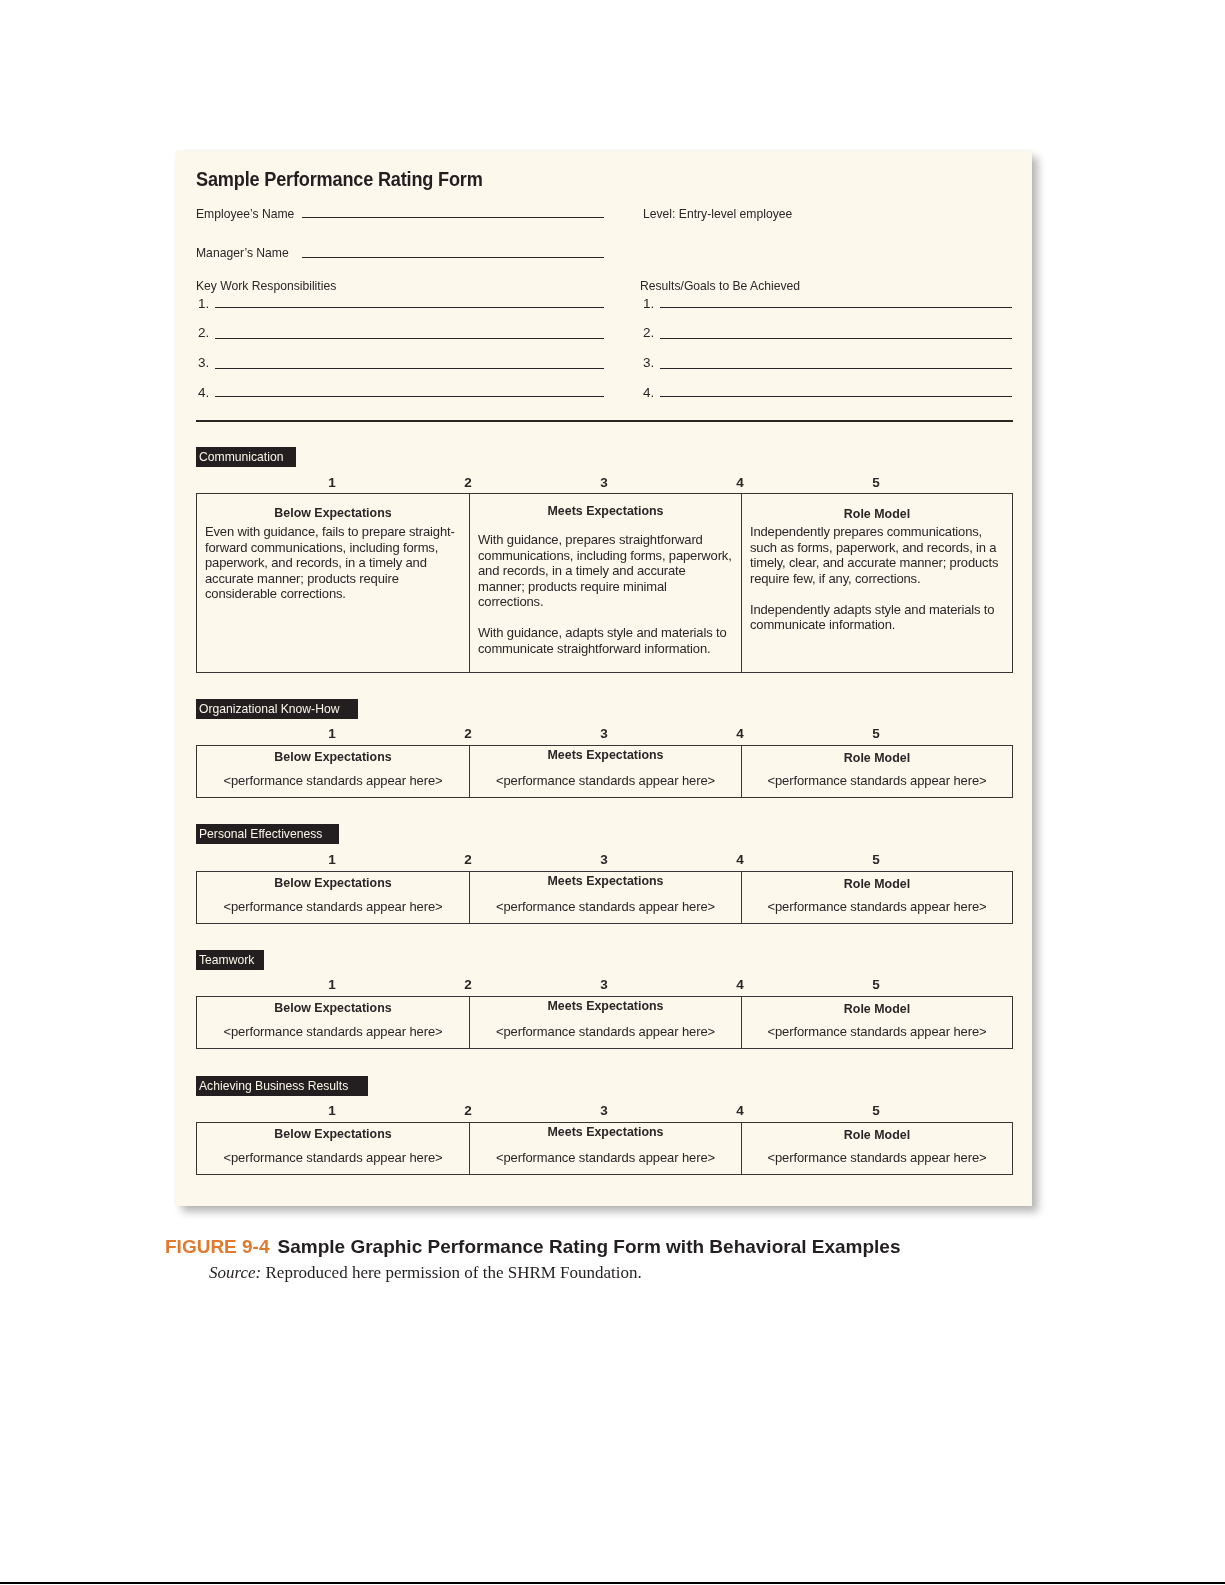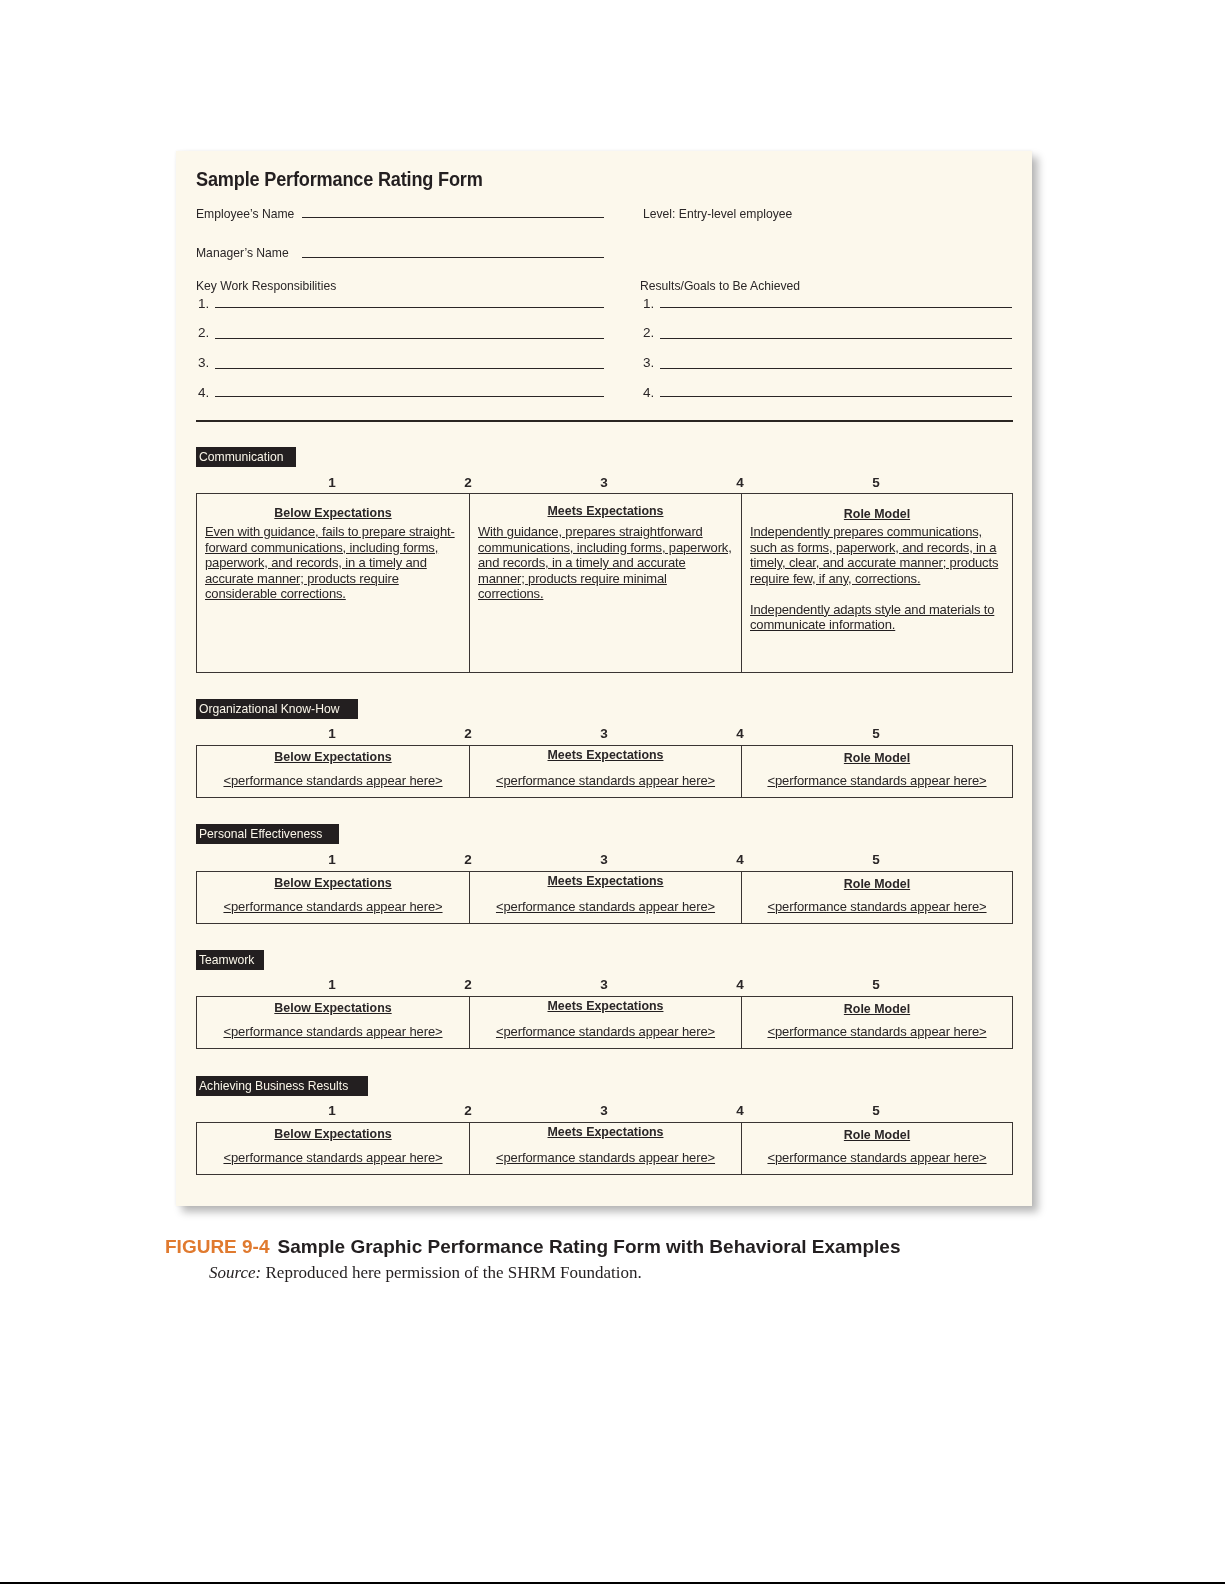--- a/index.html
+++ b/index.html
@@ -25,21 +25,21 @@
     font-size:13.5px; padding:2px 3px 2px 3px; line-height:16px;
     white-space:nowrap;
   }
   .tag span { display:inline-block; transform:scaleX(0.9); transform-origin:left; }
   .scale { position:absolute; left:0; width:817px; height:16px; }
   .scale div { position:absolute; top:0; font-size:13.5px; font-weight:bold; color:#2a2627; width:20px; text-align:center; margin-left:-10px; }
   .grid {
     position:absolute; left:0; width:815px; border:1.4px solid #3a3533;
     display:flex;
   }
-  .col { flex:none; position:relative; box-sizing:border-box; padding:0 8px;text-decoration:underline; }
+  .col { flex:none; position:relative; box-sizing:border-box; padding:0 8px; }
   .col + .col { border-left:1.4px solid #3a3533; }
   .c1 { width:272px; } .c2 { width:272px; } .c3 { width:271px; }
   .hd { text-align:center; font-size:13.5px; font-weight:bold; color:#2a2627; margin-top:10px; transform:scaleX(0.92); }
   .body-txt { font-size:13px; line-height:15.5px; color:#2a2627; margin-top:4px; letter-spacing:-0.15px; }
   .body-txt p { margin:0 0 15.5px 0; }
   .ph { text-align:center; font-size:13px; color:#2a2627; margin-top:9px; letter-spacing:-0.1px; }
   .small .hd { margin-top:2px; }
 
   .fig { position:absolute; left:165px; top:1236px; font-size:19px; font-weight:bold; white-space:nowrap; }
   .fig .fnum { color:#e07a2f; margin-right:8px; }
@@ -95,22 +95,23 @@
     </div>
     <div class="grid" style="top:46px;height:178px;">
       <div class="col c1">
         <div class="hd" style="margin-top:11px;">Below Expectations</div>
         <div class="body-txt">
           <p>Even with guidance, fails to prepare straight-forward communications, including forms, paperwork, and records, in a timely and accurate manner; products require considerable corrections.</p>
         </div>
       </div>
       <div class="col c2">
         <div class="hd" style="margin-top:9px;">Meets Expectations</div>
-        <div class="body-txt" style="margin-top:6px;">
+        <div class="body-txt" style="margin-top:14px;">
           <p>With guidance, prepares straightforward communications, including forms, paperwork, and records, in a timely and accurate manner; products require minimal corrections.</p>
+          <p>With guidance, adapts style and materials to communicate straightforward information.</p>
         </div>
       </div>
       <div class="col c3">
         <div class="hd" style="margin-top:12px;">Role Model</div>
         <div class="body-txt" style="margin-top:3px;">
           <p>Independently prepares communications, such as forms, paperwork, and records, in a timely, clear, and accurate manner; products require few, if any, corrections.</p>
           <p>Independently adapts style and materials to communicate information.</p>
         </div>
       </div>
     </div>

